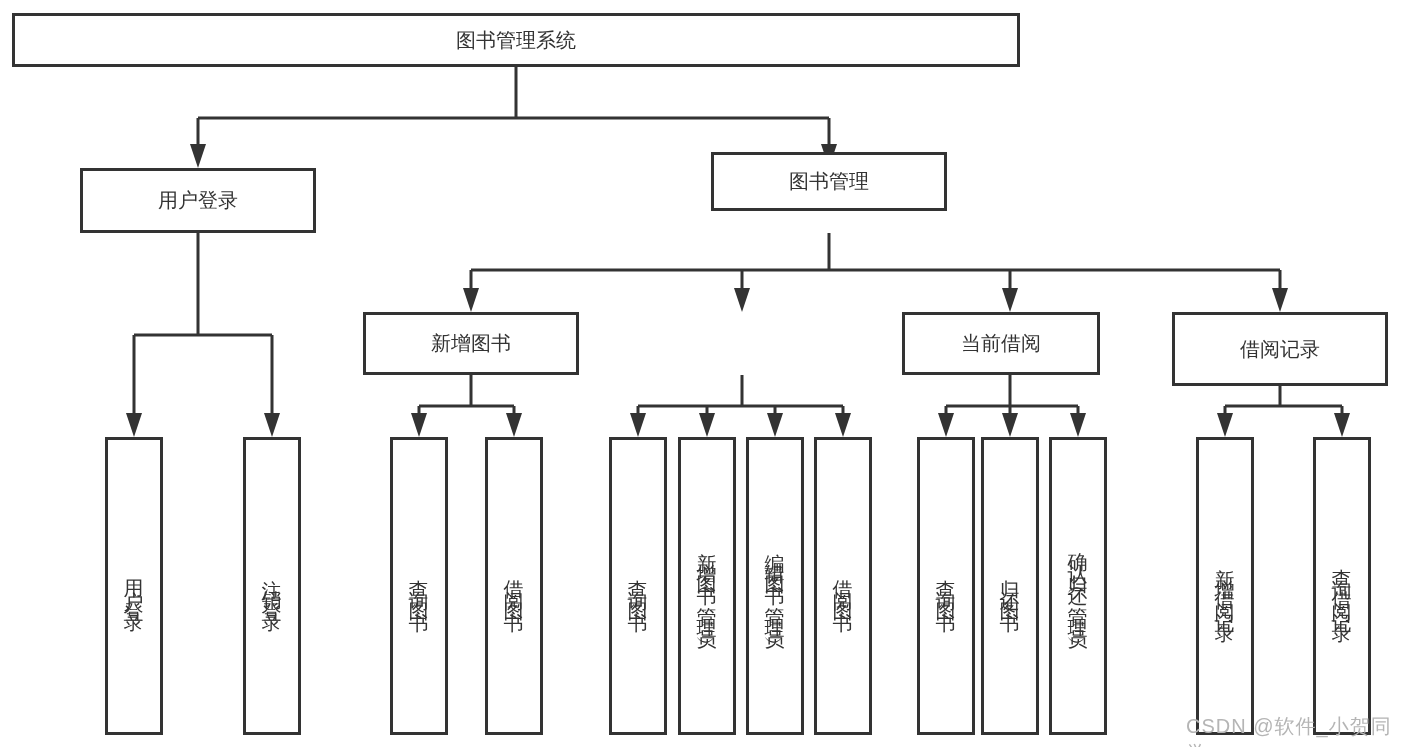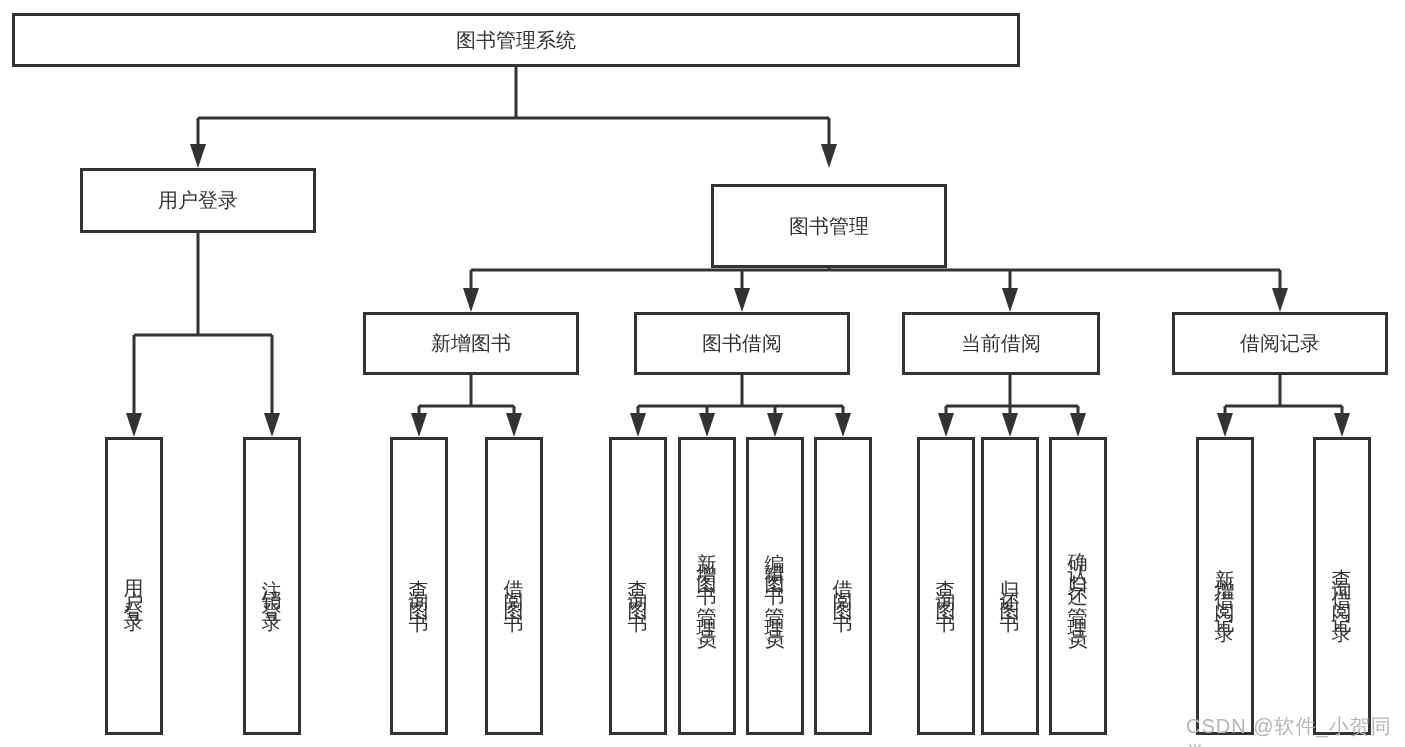--- a/index.html
+++ b/index.html
@@ -63,26 +63,25 @@
       <polygon points="1002,413 1018,413 1010,437"></polygon>
       <polygon points="1070,413 1086,413 1078,437"></polygon>
       <polygon points="1217,413 1233,413 1225,437"></polygon>
       <polygon points="1334,413 1350,413 1342,437"></polygon>
     </g>
   </svg>
 
   <div class="node" style="left:12px;top:13px;width:1008px;height:54px">图书管理系统</div>
 
   <div class="node" style="left:80px;top:168px;width:236px;height:65px">用户登录</div>
-  <div class="node" style="left:711px;top:184px;width:236px;height:84px">图书管理</div>
+  <div class="node" style="left:711px;top:152px;width:236px;height:59px">图书管理</div>
 
   <div class="node" style="left:363px;top:312px;width:216px;height:63px">新增图书</div>
-  <div class="node" style="left:634px;top:312px;width:216px;height:63px">图书借阅</div>
   <div class="node" style="left:902px;top:312px;width:198px;height:63px">当前借阅</div>
-  <div class="node" style="left:1172px;top:312px;width:216px;height:63px">借阅记录</div>
+  <div class="node" style="left:1172px;top:312px;width:216px;height:74px">借阅记录</div>
 
   <div class="node vnode" style="left:105px;top:437px;width:58px;height:298px">用户登录</div>
   <div class="node vnode" style="left:243px;top:437px;width:58px;height:298px">注销登录</div>
 
   <div class="node vnode" style="left:390px;top:437px;width:58px;height:298px">查询图书</div>
   <div class="node vnode" style="left:485px;top:437px;width:58px;height:298px">借阅图书</div>
 
   <div class="node vnode" style="left:609px;top:437px;width:58px;height:298px">查询图书</div>
   <div class="node vnode" style="left:678px;top:437px;width:58px;height:298px">新增图书（管理员）</div>
   <div class="node vnode" style="left:746px;top:437px;width:58px;height:298px">编辑图书（管理员）</div>

